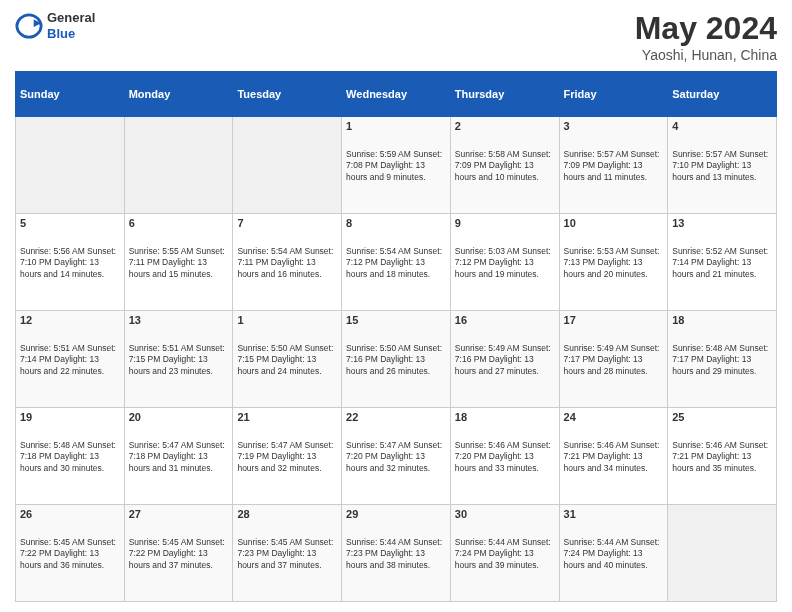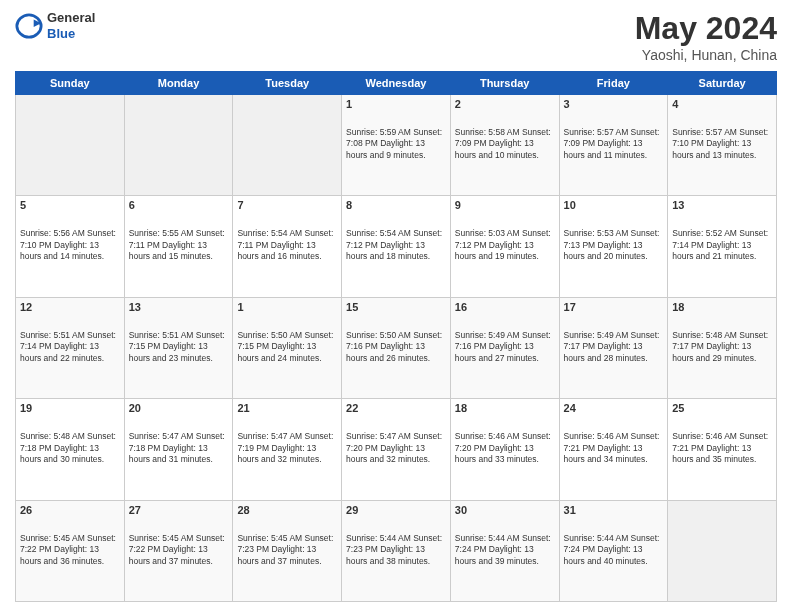--- a/index.html
+++ b/index.html
@@ -58,23 +58,23 @@
       border: 1px solid #ccc;
       border-collapse: collapse;
       width: 100%;
       table-layout: fixed;
     }
     .calendar th {
       background: #1a5cb5;
       color: #fff;
       font-size: 11px;
       font-weight: bold;
-      padding: 5px 4px;
+      padding: 16px 4px;
       border: 1px solid #1a5cb5;
-      text-align: center;
+      text-align: left;
     }
     .calendar td {
       border: 1px solid #ccc;
       vertical-align: top;
       padding: 3px 4px;
       font-size: 9px;
       color: #333;
       background: #fff;
       height: 82px;
     }

